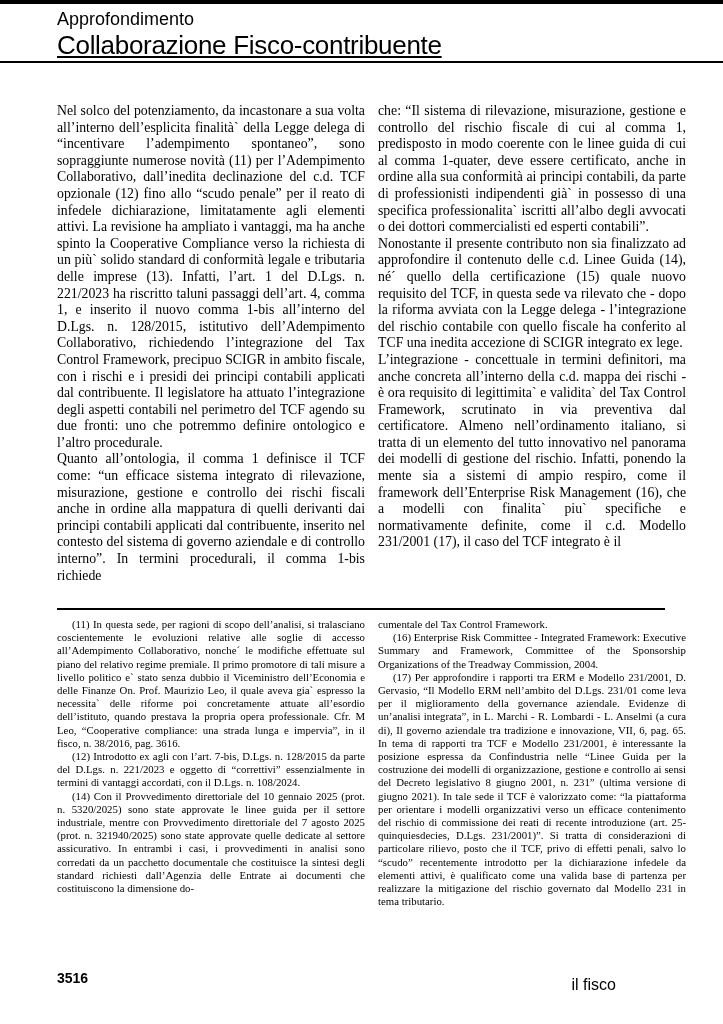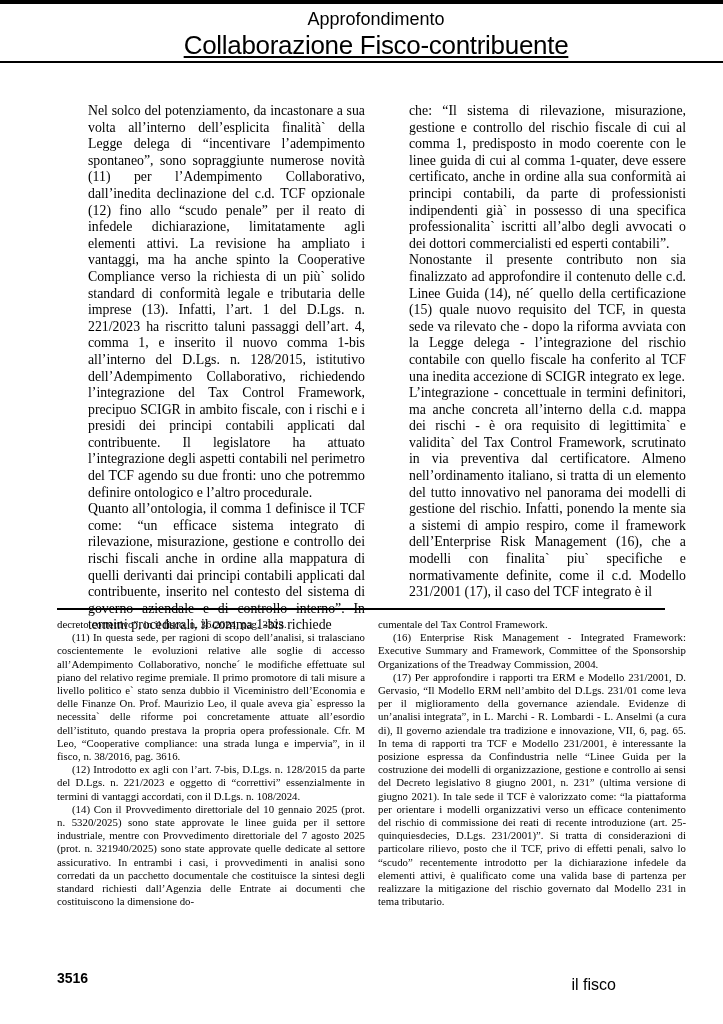--- a/index.html
+++ b/index.html
@@ -13,37 +13,35 @@
     overflow: hidden;
     margin: 0 auto;
   }
   .top-rule {
     position: absolute; top: 0; left: 0; width: 723px; height: 4px;
     background: #000;
   }
   .header {
     position: absolute; left: 57px; top: 8px; right: 28px;
     font-family: "Liberation Sans", sans-serif;
-    text-align: center;
   }
   .kicker { font-size: 18px; line-height: 22px; font-weight: 400; }
   .title  { font-size: 26px; line-height: 30px; font-weight: 400; letter-spacing: -0.3px; text-decoration: underline; }
   .header-rule {
     position: absolute; top: 61px; left: 0; width: 723px; height: 2px;
     background: #000;
   }
   .body-columns {
     position: absolute; left: 57px; top: 103px; width: 629px;
     display: flex; gap: 13px;
   }
   .body-col {
     width: 308px;
     font-size: 13.8px; line-height: 16.6px;
     text-align: justify;
-    margin-left: 31px;
   }
   .para { margin: 0; }
   .it { }
   .footnote-rule {
     position: absolute; left: 57px; top: 608px; width: 608px; height: 2px;
     background: #000;
   }
   .footnotes {
     position: absolute; left: 57px; top: 618px; width: 629px;
     display: flex; gap: 13px;
@@ -88,28 +86,27 @@
         <p class="para"><span>che: “Il sistema di rilevazione, misurazione, gestione e controllo del rischio fiscale di cui al comma 1, predisposto in modo coerente con le linee guida di cui al comma 1-</span><span class="it">quater</span><span>, deve essere certificato, anche in ordine alla sua conformità ai principi contabili, da parte di professionisti indipendenti già` in possesso di una specifica professionalita` iscritti all’albo degli avvocati o dei dottori commercialisti ed esperti contabili”.</span></p>
         <p class="para"><span>Nonostante il presente contributo non sia finalizzato ad approfondire il contenuto delle c.d. Linee Guida (14), né´ quello della certificazione (15) quale nuovo requisito del TCF, in questa sede va rilevato che - dopo la riforma avviata con la Legge delega - l’integrazione del rischio contabile con quello fiscale ha conferito al TCF una inedita accezione di SCIGR integrato </span><span class="it">ex lege</span><span>.</span></p>
         <p class="para"><span>L’integrazione - concettuale in termini definitori, ma anche concreta all’interno della c.d. mappa dei rischi - è ora requisito di legittimita` e validita` del Tax Control Framework, scrutinato in via preventiva dal certificatore. Almeno nell’ordinamento italiano, si tratta di un elemento del tutto innovativo nel panorama dei modelli di gestione del rischio. Infatti, ponendo la mente sia a sistemi di ampio respiro, come il framework dell’Enterprise Risk Management (16), che a modelli con finalita` piu` specifiche e normativamente definite, come il c.d. Modello 231/2001 (17), il caso del TCF integrato è il</span></p>
       </div>
   </div>
 
   <div class="footnote-rule"></div>
 
   <div class="footnotes">
     <div class="fn-col">
-        <p class="para"><span>decreto correttivo”, in </span><span class="it">il fisco</span><span>, n. 36/2024, pag. 3323.</span></p>
         <p class="para indent"><span>(11) In questa sede, per ragioni di scopo dell’analisi, si tralasciano coscientemente le evoluzioni relative alle soglie di accesso all’Adempimento Collaborativo, nonche´ le modifiche effettuate sul piano del relativo regime premiale. Il primo promotore di tali misure a livello politico e` stato senza dubbio il Viceministro dell’Economia e delle Finanze On. Prof. Maurizio Leo, il quale aveva gia` espresso la necessita` delle riforme poi concretamente attuate all’esordio dell’istituto, quando prestava la propria opera professionale. Cfr. M Leo, “Cooperative compliance: una strada lunga e impervia”, in </span><span class="it">il fisco</span><span>, n. 38/2016, pag. 3616.</span></p>
         <p class="para indent"><span>(12) Introdotto </span><span class="it">ex agli</span><span> con l’art. 7-</span><span class="it">bis</span><span>, D.Lgs. n. 128/2015 da parte del D.Lgs. n. 221/2023 e oggetto di “correttivi” essenzialmente in termini di vantaggi accordati, con il D.Lgs. n. 108/2024.</span></p>
         <p class="para indent"><span>(14) Con il Provvedimento direttoriale del 10 gennaio 2025 (prot. n. 5320/2025) sono state approvate le linee guida per il settore industriale, mentre con Provvedimento direttoriale del 7 agosto 2025 (prot. n. 321940/2025) sono state approvate quelle dedicate al settore assicurativo. In entrambi i casi, i provvedimenti in analisi sono corredati da un pacchetto documentale che costituisce la sintesi degli standard richiesti dall’Agenzia delle Entrate ai documenti che costituiscono la dimensione do-</span></p>
       </div>
     <div class="fn-col">
         <p class="para"><span>cumentale del Tax Control Framework.</span></p>
-        <p class="para indent"><span>(16) </span><span class="it">Enterprise Risk Management - Integrated Framework: Executive Summary and Framework</span><span>, Committee of the Sponsorship Organizations of the Treadway Commission, 2004.</span></p>
+        <p class="para indent"><span>(16) </span><span class="it">Enterprise Risk Committee - Integrated Framework: Executive Summary and Framework</span><span>, Committee of the Sponsorship Organizations of the Treadway Commission, 2004.</span></p>
         <p class="para indent"><span>(17) Per approfondire i rapporti tra ERM e Modello 231/2001, D. Gervasio, “Il Modello ERM nell’ambito del D.Lgs. 231/01 come leva per il miglioramento della governance aziendale. Evidenze di un’analisi integrata”, in L. Marchi - R. Lombardi - L. Anselmi (a cura di), </span><span class="it">Il governo aziendale tra tradizione e innovazione</span><span>, VII, 6, pag. 65. In tema di rapporti tra TCF e Modello 231/2001, è interessante la posizione espressa da Confindustria nelle “Linee Guida per la costruzione dei modelli di organizzazione, gestione e controllo ai sensi del Decreto legislativo 8 giugno 2001, n. 231” (ultima versione di giugno 2021). In tale sede il TCF è valorizzato come: “la piattaforma per orientare i modelli organizzativi verso un efficace contenimento del rischio di commissione dei reati di recente introduzione (art. 25-</span><span class="it">quinquiesdecies</span><span>, D.Lgs. 231/2001)”. Si tratta di considerazioni di particolare rilievo, posto che il TCF, privo di effetti penali, salvo lo “scudo” recentemente introdotto per la dichiarazione infedele da elementi attivi, è qualificato come una valida base di partenza per realizzare la mitigazione del rischio governato dal Modello 231 in tema tributario.</span></p>
       </div>
   </div>
 
   <div class="footer-page-number">3516</div>
   <div class="footer-journal">il fisco</div>
 
 </div>
 
 </body></html>

